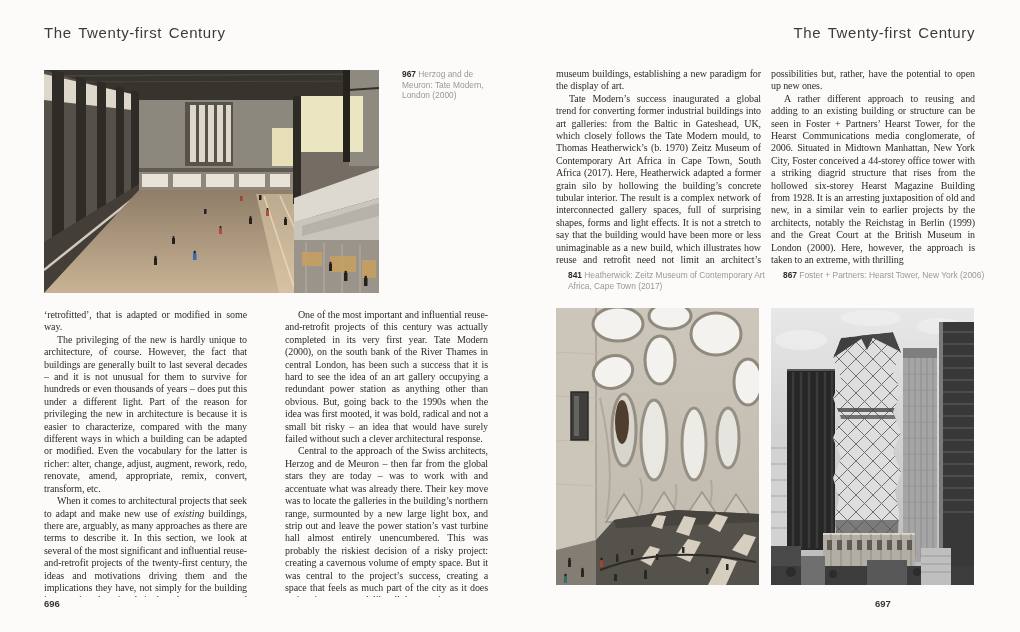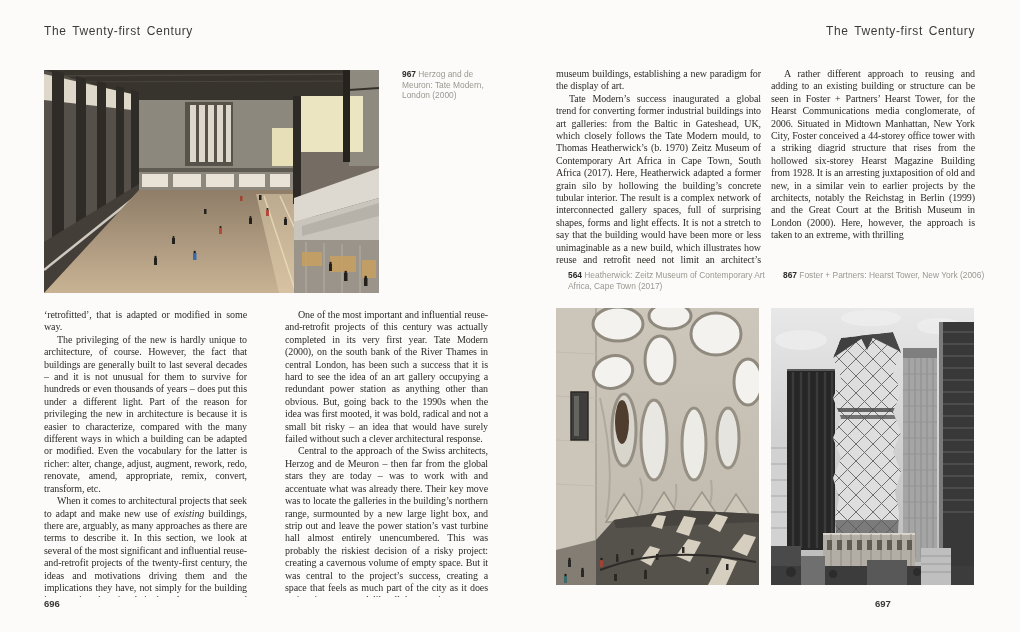--- a/index.html
+++ b/index.html
@@ -5,21 +5,21 @@
   * { margin:0; padding:0; box-sizing:border-box; }
   html,body { background:#e9e7e3; }
   .spread {
     position:relative; width:1020px; height:632px;
     background:#fcfbf9; margin:0 auto; overflow:hidden;
     font-family:"Liberation Serif","DejaVu Serif",serif;
   }
   .running-head {
     position:absolute; top:24px;
     font-family:"Liberation Sans","DejaVu Sans",sans-serif;
-    font-size:12px; color:#3d3b38; letter-spacing:0.6px; word-spacing:2px;
+    font-size:15px; color:#3d3b38; letter-spacing:0.6px; word-spacing:2px;
   }
   .rh-left { left:44px; }
   .rh-right { left:775px; width:200px; text-align:right; }
   .bodycol {
     position:absolute;
     font-size:10px; line-height:12.4px; letter-spacing:-0.1px;
     color:#2f2c28; text-align:justify; overflow:hidden;
   }
   .bodycol p.indent { text-indent:13px; }
   .lp-col1 { left:44px;  top:309px; width:203px; height:288px; }
@@ -174,25 +174,26 @@
     <p class="indent">Central to the approach of the Swiss architects, Herzog and de Meuron – then far from the global stars they are today – was to work with and accentuate what was already there. Their key move was to locate the galleries in the building’s northern range, surmounted by a new large light box, and strip out and leave the power station’s vast turbine hall almost entirely unencumbered. This was probably the riskiest decision of a risky project: creating a cavernous volume of empty space. But it was central to the project’s success, creating a space that feels as much part of the city as it does an interior space, and, like all the most important</p>
   </div>
 
   <div class="folio folio-left">696</div>
 
   <div class="bodycol rp-col1">
     <p>museum buildings, establishing a new paradigm for the display of art.</p>
     <p class="indent">Tate Modern’s success inaugurated a global trend for converting former industrial buildings into art galleries: from the Baltic in Gateshead, UK, which closely follows the Tate Modern mould, to Thomas Heatherwick’s (b. 1970) Zeitz Museum of Contemporary Art Africa in Cape Town, South Africa (2017). Here, Heatherwick adapted a former grain silo by hollowing the building’s concrete tubular interior. The result is a complex network of interconnected gallery spaces, full of surprising shapes, forms and light effects. It is not a stretch to say that the building would have been more or less unimaginable as a new build, which illustrates how reuse and retrofit need not limit an architect’s creative</p>
   </div>
   <div class="bodycol rp-col2">
+    <p>possibilities but, rather, have the potential to open up new ones.</p>
     <p class="indent">A rather different approach to reusing and adding to an existing building or structure can be seen in Foster + Partners’ Hearst Tower, for the Hearst Communications media conglomerate, of 2006. Situated in Midtown Manhattan, New York City, Foster conceived a 44-storey office tower with a striking diagrid structure that rises from the hollowed six-storey Hearst Magazine Building from 1928. It is an arresting juxtaposition of old and new, in a similar vein to earlier projects by the architects, notably the Reichstag in Berlin (1999) and the Great Court at the British Museum in London (2000). Here, however, the approach is taken to an extreme, with thrilling</p>
   </div>
 
   <div class="caption cap-968">
-    <b>564</b><span> Heatherwick: Zeitz Museum of Contemporary Art Africa, Cape Town (2017)</span>
+    <b>841</b><span> Heatherwick: Zeitz Museum of Contemporary Art Africa, Cape Town (2017)</span>
   </div>
   <div class="caption cap-969">
     <b>867</b><span> Foster + Partners: Hearst Tower, New York (2006)</span>
   </div>
 
   <figure class="fig-zeitz">
     <svg viewBox="0 0 203 277" preserveAspectRatio="none">
       <defs>
         <linearGradient id="z-bg" x1="0" y1="0" x2="0" y2="1">
           <stop offset="0" stop-color="#cdc7bb"></stop>

